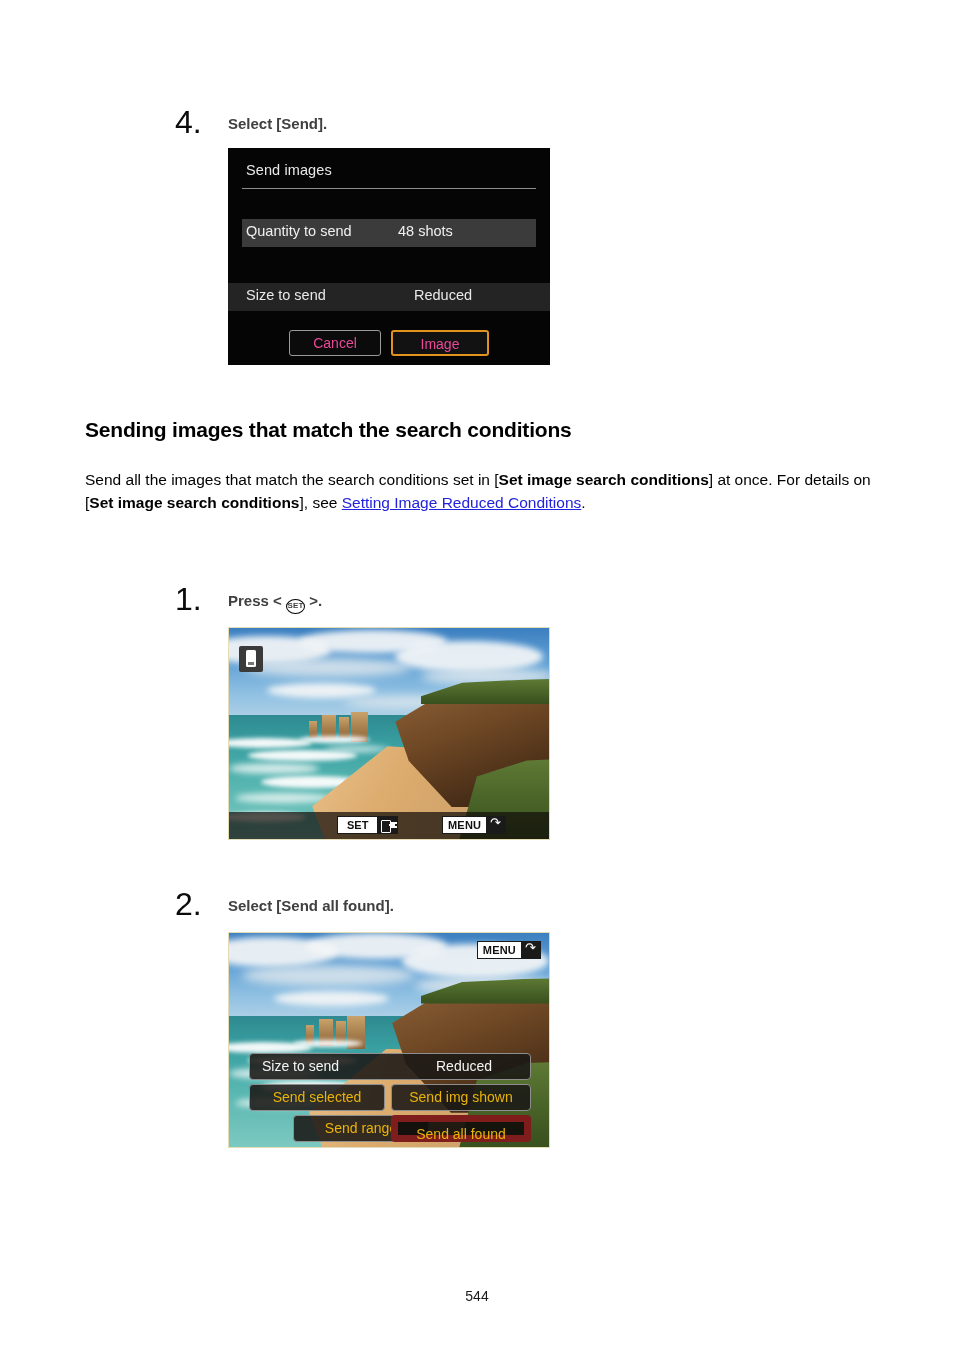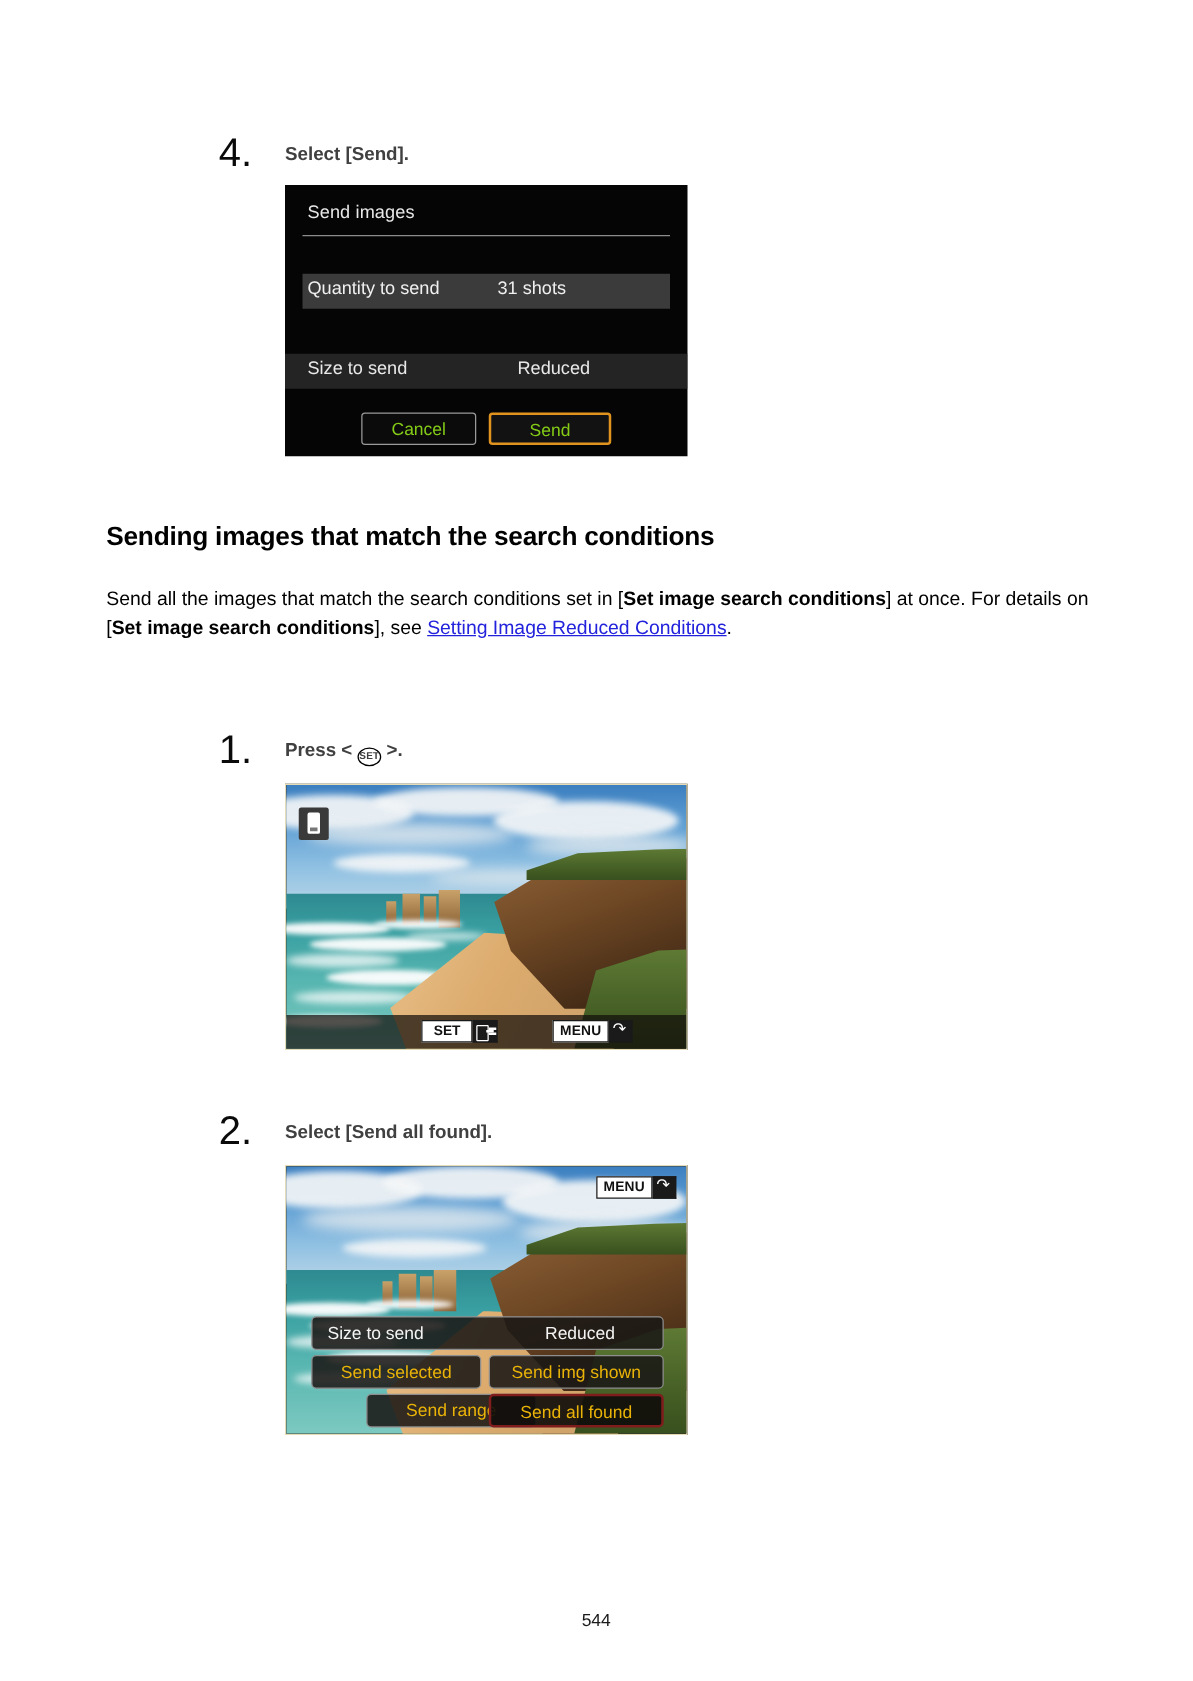--- a/index.html
+++ b/index.html
@@ -62,21 +62,21 @@
   .scrA .qtyrow .val { position:absolute; left:156px; top:4px; color:#f0f0f0; font-size:14.5px; }
   .scrA .sizerow {
     position:absolute; left:0px; top:135px; width:322px; height:28px;
     background:#242424;
   }
   .scrA .sizerow .lbl { position:absolute; left:18px; top:4px; color:#e9e9e9; font-size:14.5px; }
   .scrA .sizerow .val { position:absolute; left:186px; top:4px; color:#e9e9e9; font-size:14.5px; }
   .btnrow { position:absolute; left:0; top:182px; width:322px; height:26px; }
   .cbtn {
     position:absolute; height:26px; border-radius:3px;
-    color:#84cc16; font-size:14px; text-align:center; line-height:24px;
+    color:#ec4899; font-size:14px; text-align:center; line-height:24px;
   }
   .cbtn.plain { border:1.4px solid #9a9a9a; background:#0b0b0b; }
   .cbtn.sel   { border:2px solid #e0941f; background:#121212; }
   .scrA .cbtn.cancel { left:61px; width:92px; }
   .scrA .cbtn.send   { left:163px; width:98px; }
 
   
   .photoscr { border:1.5px solid #e3dcb6; }
   .photo { position:absolute; inset:0; overflow:hidden; }
 
@@ -161,21 +161,21 @@
   }
   .darkbar { position:absolute; left:0; width:100%; background:rgba(18,14,10,.72); }
 
   
   .ovl { position:absolute; }
   .obtn {
     position:absolute; height:27px; border-radius:4px;
     color:#eab308; font-size:14px; line-height:25px; text-align:center;
     background:rgba(26,24,22,.88); border:1.3px solid #8e8e8e;
   }
-  .obtn.active { border:2px solid #7f1d1d; background:rgba(16,14,12,.92); }
+  .obtn.active { border:7px solid #7f1d1d; background:rgba(16,14,12,.92); }
   .orow-wide {
     position:absolute; height:27px; border-radius:4px;
     background:rgba(26,24,22,.88); border:1.3px solid #8e8e8e; color:#f4f4f4;
     font-size:14px; line-height:25px;
   }
   .orow-wide .l { position:absolute; left:12px; }
   .orow-wide .r { position:absolute; left:186px; }
 
   
   h2.sect {
@@ -204,31 +204,31 @@
       <span class="step-num">4.</span>
       <span class="step-title">Select [Send].</span>
     </div>
 
     <div class="cam scrA" style="top:40px;">
       <span class="title">Send images</span>
       <div class="rule"></div>
 
       <div class="qtyrow">
         <span class="lbl">Quantity to send</span>
-        <span class="val">31 shots</span>
+        <span class="val">48 shots</span>
       </div>
 
       <div class="sizerow">
         <span class="lbl">Size to send</span>
         <span class="val">Reduced</span>
       </div>
 
       <div class="btnrow">
         <div class="cbtn plain cancel">Cancel</div>
-        <div class="cbtn sel send">Send</div>
+        <div class="cbtn sel send">Image</div>
       </div>
     </div>
   </div>
 
   <h2 class="sect">Sending images that match the search conditions</h2>
 
   <div class="body">
     <span>Send all the images that match the search conditions set in [</span><b>Set image search conditions</b><span>] at once. For details on [</span><b>Set image search conditions</b><span>], see </span><a class="lnk" href="#">Setting Image Reduced Conditions</a><span>.</span>
   </div>
 

